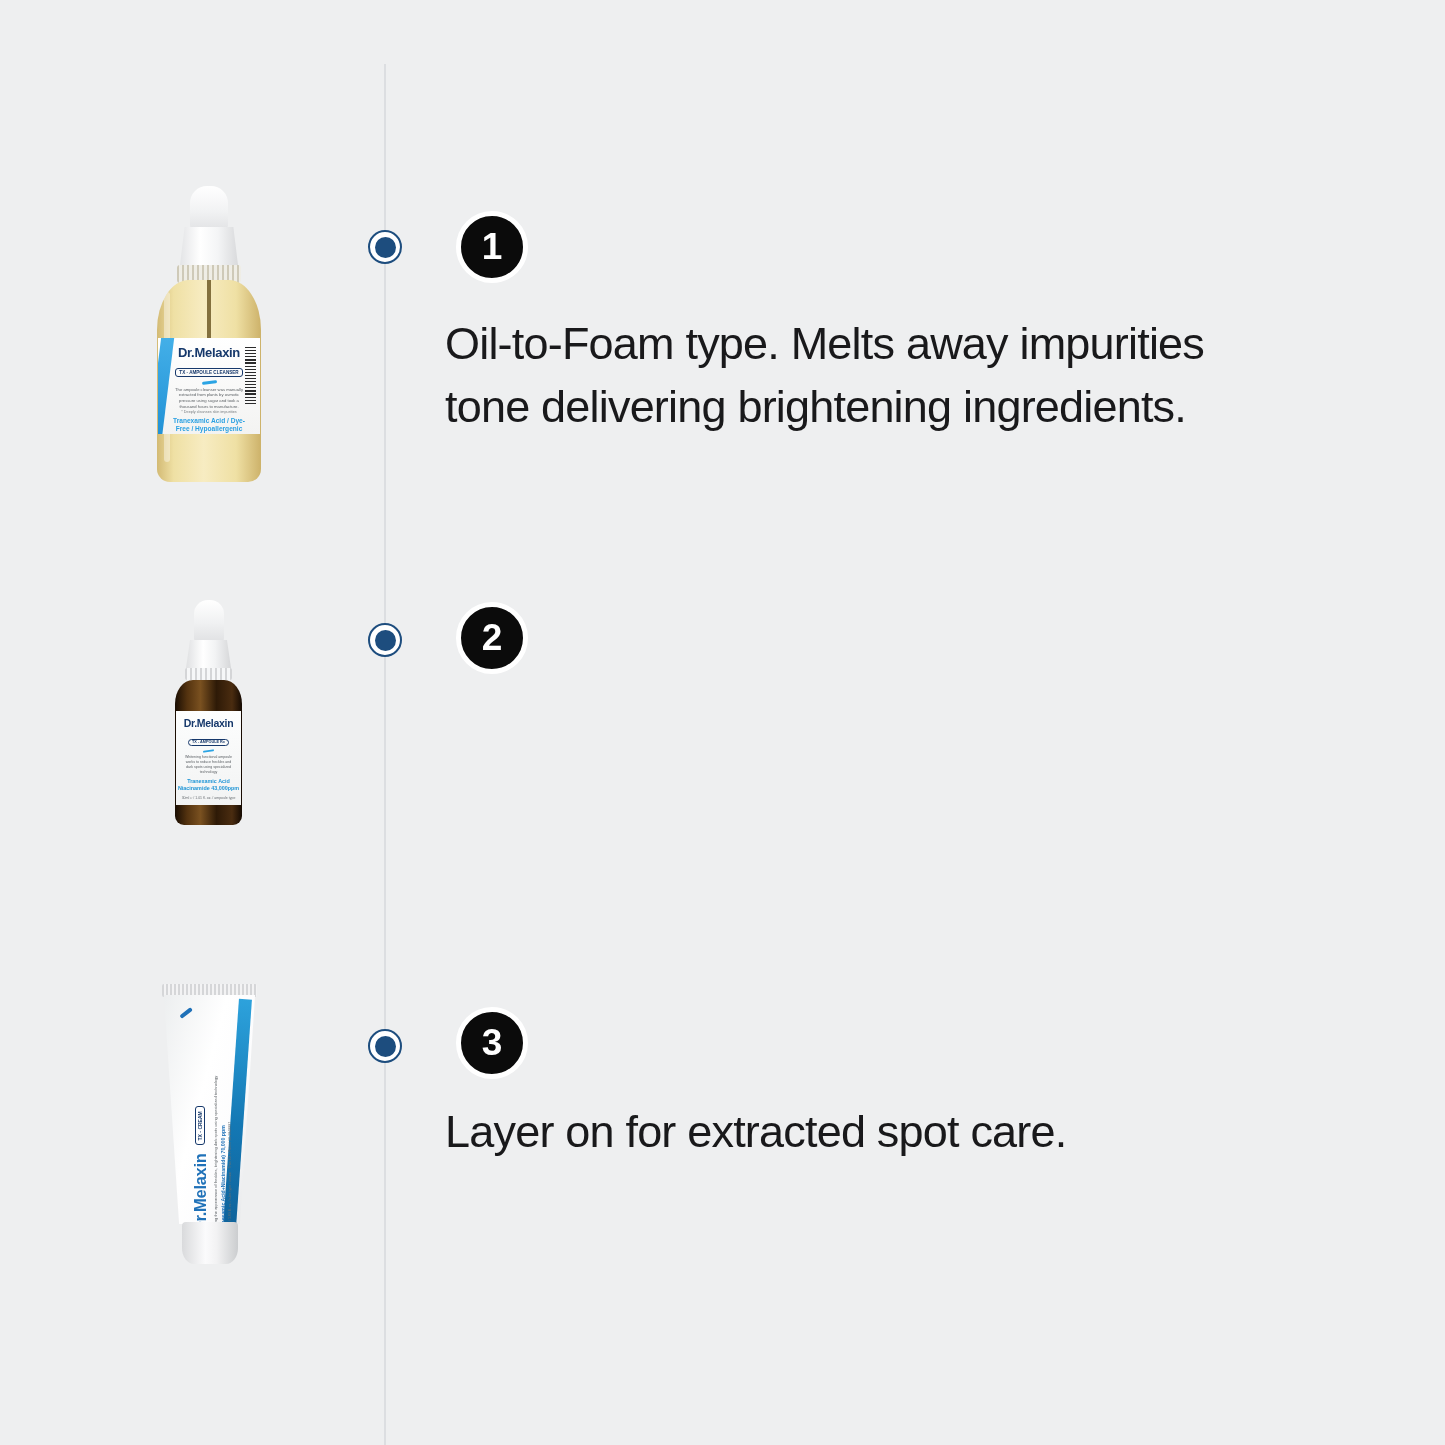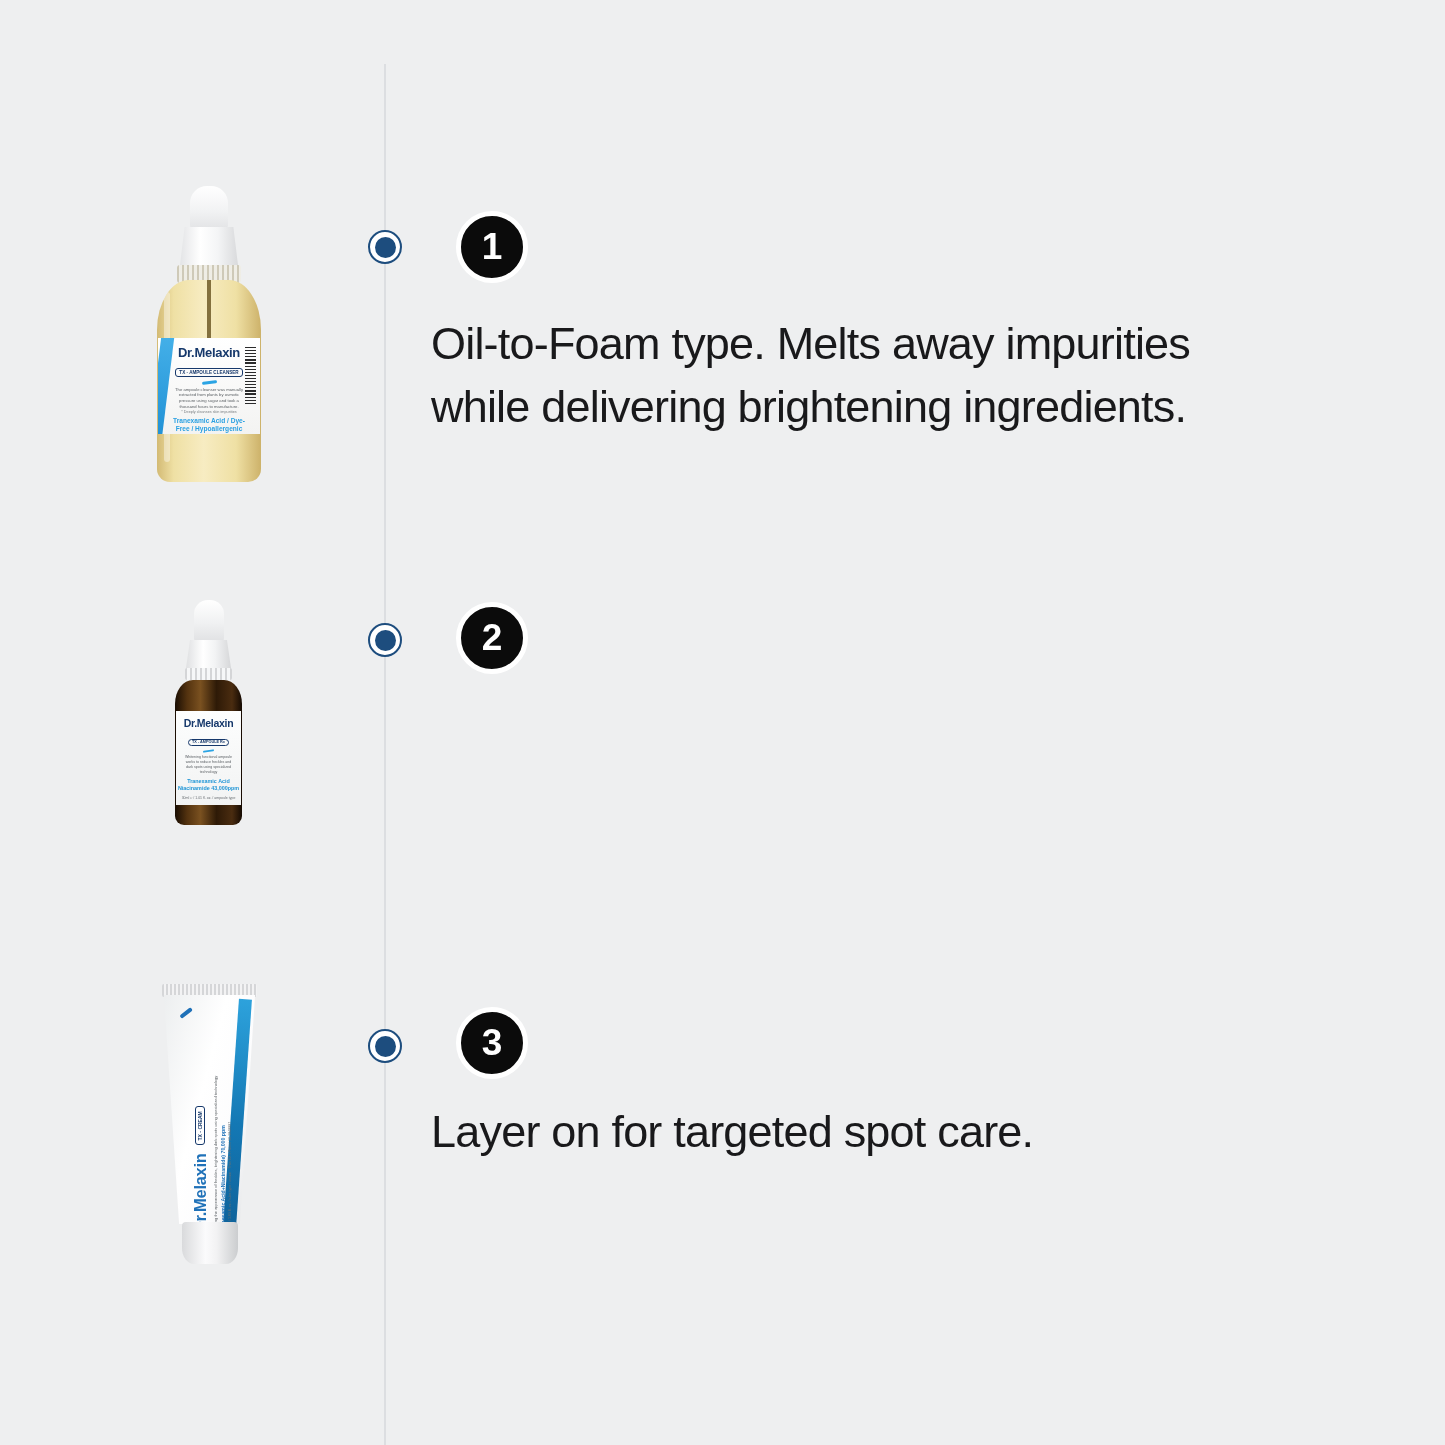--- a/index.html
+++ b/index.html
@@ -18,21 +18,21 @@
   .dot-3 { left:368px; top:1029px; }
 
   .num-badge { position:absolute; width:72px; height:72px; border-radius:50%;
                background:#0b0b0b; border:5px solid #ffffff;
                display:flex; align-items:center; justify-content:center;
                color:#ffffff; font-size:37px; font-weight:700; }
   .badge-1 { left:456px; top:211px; }
   .badge-2 { left:456px; top:602px; }
   .badge-3 { left:456px; top:1007px; }
 
-  .step-text { position:absolute; left:431px; color:#19191b; font-size:45px;
+  .step-text { position:absolute; left:445px; color:#19191b; font-size:45px;
                line-height:63px; letter-spacing:-0.8px; font-weight:400; }
   .text-1 { top:312px; }
   .text-2 { top:703px; }
   .text-3 { top:1100px; }
 
   
   .product { position:absolute; }
   .brand { color:#16386b; font-weight:700; letter-spacing:-0.3px; }
   .type-box { display:inline-block; border:1px solid #16386b; border-radius:3px;
               color:#16386b; font-weight:700; }
@@ -133,24 +133,24 @@
   <div class="step-dot dot-3">
     <span class="step-dot-core"></span>
   </div>
 
   <div class="num-badge badge-1">1</div>
   <div class="num-badge badge-2">2</div>
   <div class="num-badge badge-3">3</div>
 
   <div class="step-text text-1">
     <div>Oil-to-Foam type. Melts away impurities</div>
-    <div>while delivering brightening ingredients.</div>
+    <div>tone delivering brightening ingredients.</div>
   </div>
   <div class="step-text text-3">
-    <div>Layer on for targeted spot care.</div>
+    <div>Layer on for extracted spot care.</div>
   </div>
 
   <div class="product p1">
     <div class="p1-bulb"></div>
     <div class="p1-cyl"></div>
     <div class="p1-neck"></div>
     <div class="p1-body">
       <div class="p1-pipette"></div>
       <div class="p1-shine"></div>
     </div>

